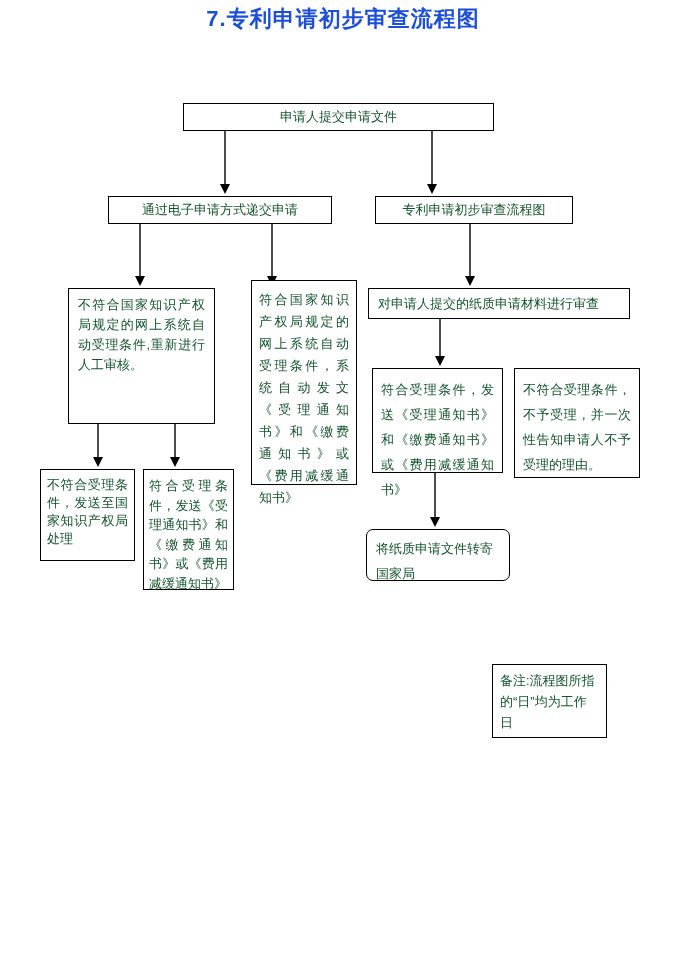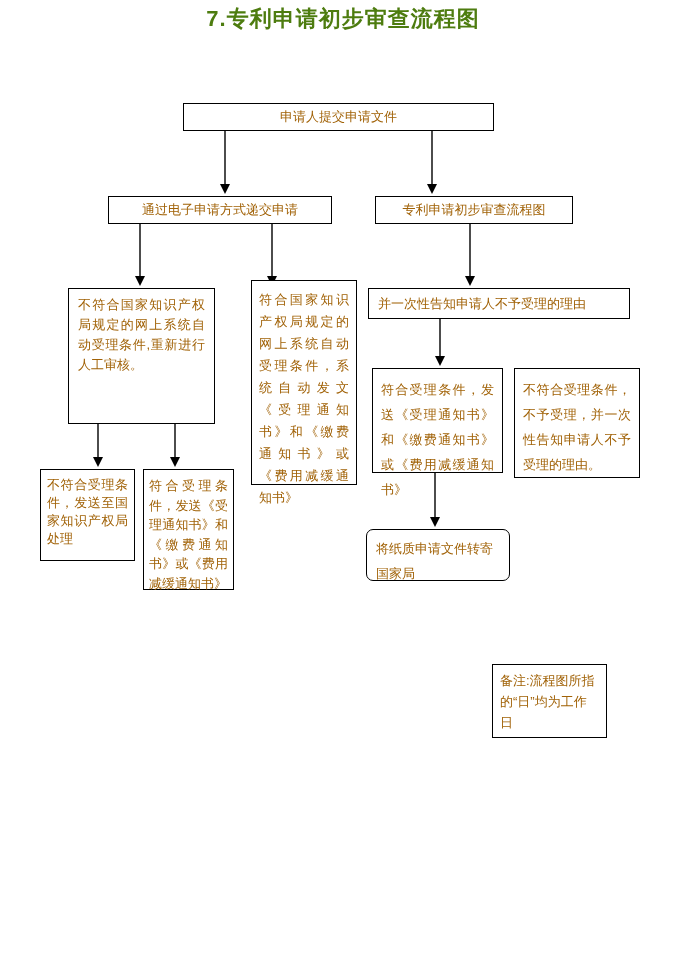--- a/index.html
+++ b/index.html
@@ -16,29 +16,29 @@
     color:#000000;
   }
   .doc-title{
     position:absolute;
     left:0; top:4px;
     width:100%;
     text-align:center;
     font-size:22px;
     font-weight:bold;
     letter-spacing:1px;
-    color:#4d7c0f;
+    color:#1d4ed8;
   }
   .box{
     position:absolute;
     box-sizing:border-box;
     border:1.5px solid #000000;
     background:#ffffff;
     font-size:13px;
-    color:#a16207;
+    color:#14532d;
     line-height:20px;
   }
   .center-1line{
     display:flex;
     align-items:center;
     justify-content:center;
     text-align:center;
   }
   .left-1line{
     display:flex;
@@ -93,21 +93,21 @@
 
   <div class="box just" style="left:68px; top:288px; width:147px; height:136px; padding:6px 9px; line-height:20px;">
     <span>不符合国家知识产权局规定的网上系统自动受理条件,重新进行人工审核。</span>
   </div>
 
   <div class="box just" style="left:251px; top:280px; width:106px; height:205px; padding:8px 7px; line-height:22px;">
     <span>符合国家知识产权局规定的网上系统自动受理条件，系统自动发文《受理通知书》和《缴费通知书》或《费用减缓通知书》</span>
   </div>
 
   <div class="box left-1line" style="left:368px; top:288px; width:262px; height:31px; padding-left:9px;">
-    <span>并一次性告知申请人不予受理的理由</span>
+    <span>对申请人提交的纸质申请材料进行审查</span>
   </div>
 
   <div class="box just" style="left:372px; top:368px; width:131px; height:105px; padding:8px 8px; line-height:25px;">
     <span>符合受理条件，发送《受理通知书》和《缴费通知书》或《费用减缓通知书》</span>
   </div>
 
   <div class="box just" style="left:514px; top:368px; width:126px; height:110px; padding:8px 8px; line-height:25px;">
     <span>不符合受理条件，不予受理，并一次性告知申请人不予受理的理由。</span>
   </div>
 

